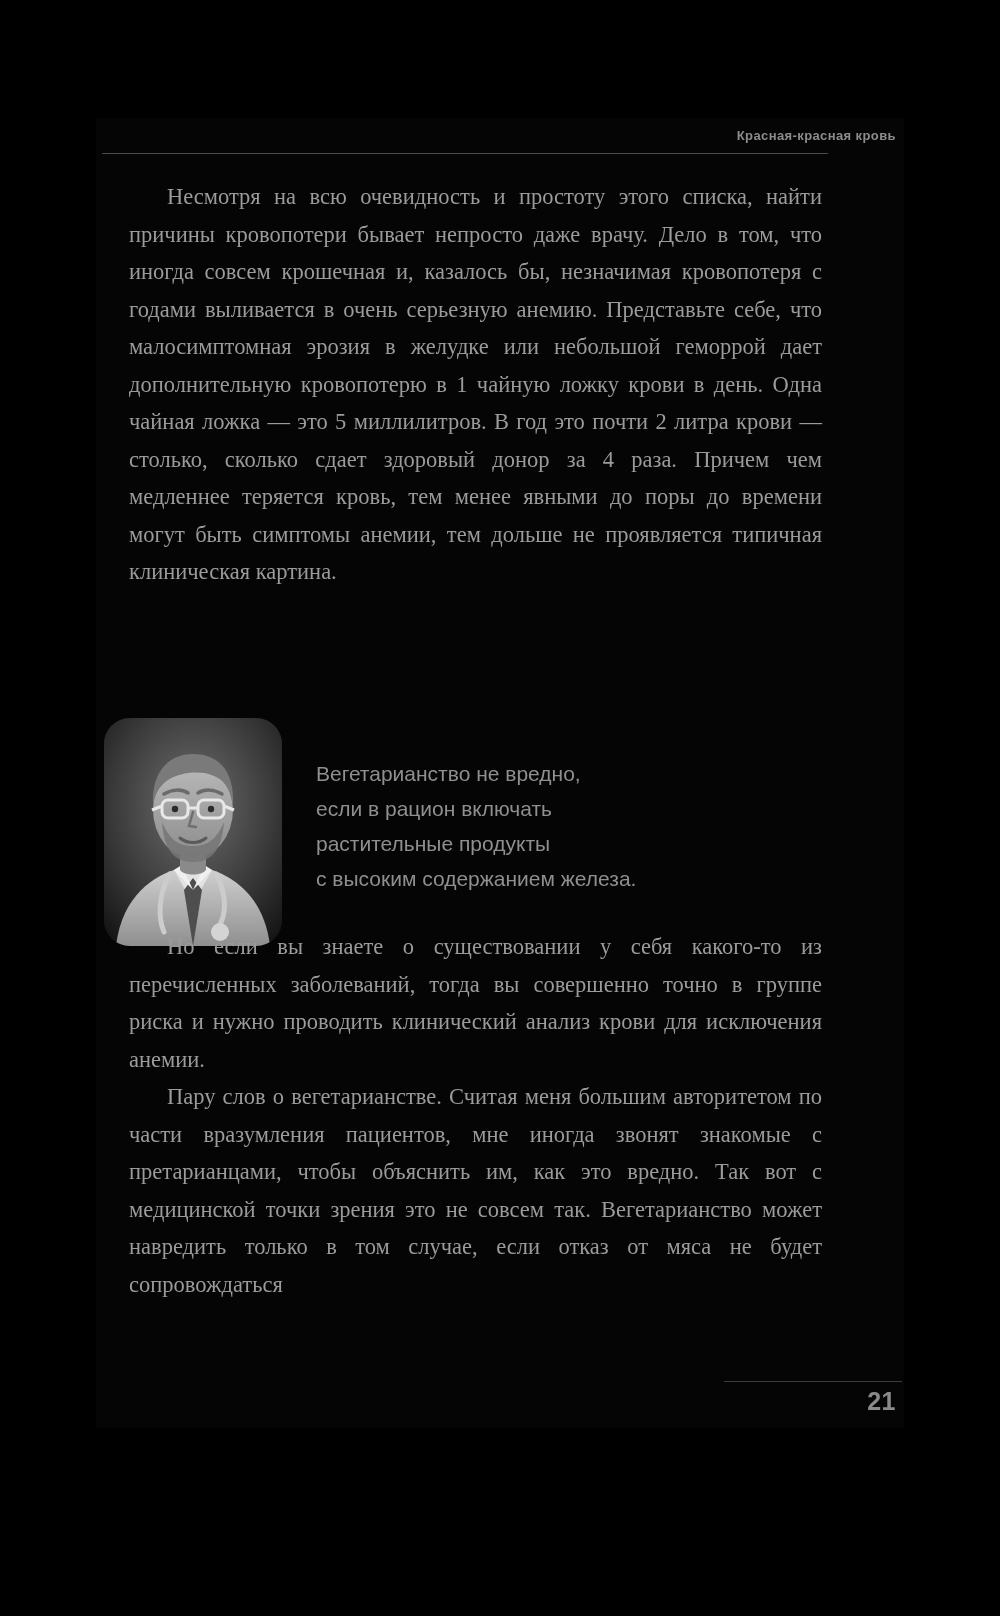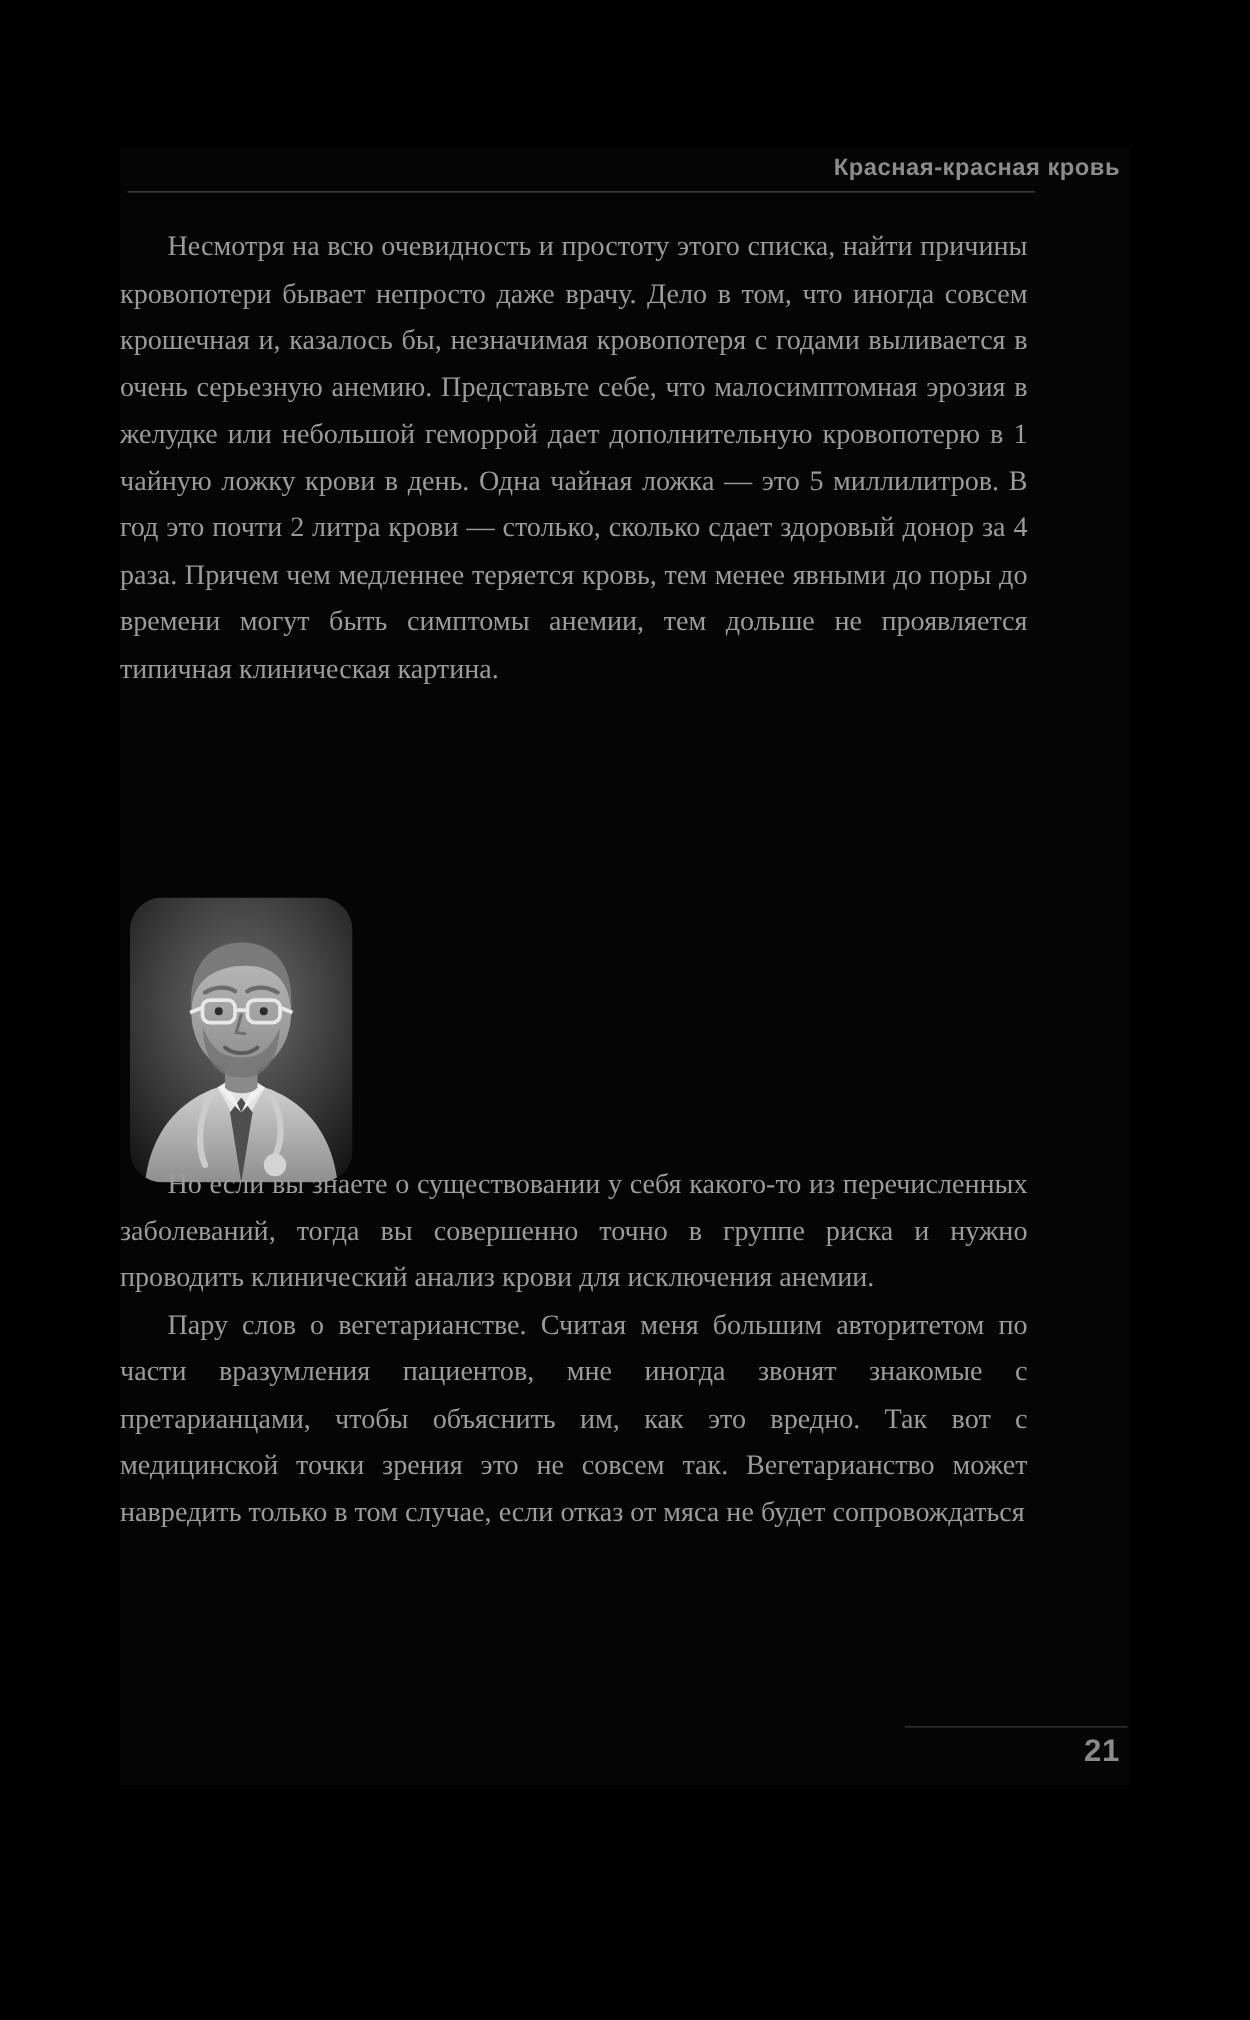--- a/index.html
+++ b/index.html
@@ -32,21 +32,21 @@
     width: 100%;
     height: 34px;
     box-sizing: border-box;
     padding-right: 8px;
     display: flex;
     align-items: center;
     justify-content: flex-end;
   }
   .running-head .rh-text {
     font-family: "Liberation Sans", sans-serif;
-    font-size: 19px;
+    font-size: 13px;
     letter-spacing: 0.4px;
     color: #8c8c8c;
     font-weight: 600;
   }
   .rule {
     position: absolute;
     left: 6px;
     top: 35px;
     width: 726px;
     height: 1px;
@@ -62,20 +62,21 @@
     font-size: 22.5px;
     line-height: 37.5px;
     text-align: justify;
     text-justify: inter-word;
   }
   .body-block p {
     margin: 0;
   }
   .body-block p.indent {
     text-indent: 38px;
+    margin-left: 33px;
   }
 
   #para-1 { top: 60px; }
   #para-2 { top: 810px; }
 
   
   .quote-block {
     position: absolute;
     left: 8px;
     top: 600px;
@@ -193,20 +194,26 @@
         <circle cx="71" cy="91" r="3.2" fill="#2b2b2b"></circle>
         <circle cx="107" cy="91" r="3.2" fill="#2b2b2b"></circle>
 
         <path d="M60 76 C68 71 78 71 84 75" stroke="#6b6b6b" stroke-width="3.5" fill="none" stroke-linecap="round"></path>
         <path d="M94 75 C100 71 110 71 118 76" stroke="#6b6b6b" stroke-width="3.5" fill="none" stroke-linecap="round"></path>
 
         <path d="M89 94 L85 108 L92 109" stroke="#6f6f6f" stroke-width="2.5" fill="none" stroke-linecap="round"></path>
         <path d="M76 120 C83 126 95 126 102 120" stroke="#5a5a5a" stroke-width="3" fill="none" stroke-linecap="round"></path>
       </svg>
     </div>
+    <div class="quote-text">
+      <div>Вегетарианство не вредно,</div>
+      <div>если в рацион включать</div>
+      <div>растительные продукты</div>
+      <div>с высоким содержанием железа.</div>
+    </div>
   </div>
 
   <div class="body-block" id="para-2">
     <p class="indent">Но если вы знаете о существовании у себя какого-то из перечисленных заболеваний, тогда вы совершенно точно в группе риска и нужно проводить клинический анализ крови для исключения анемии.</p>
     <p class="indent">Пару слов о вегетарианстве. Считая меня большим авторитетом по части вразумления пациентов, мне иногда звонят знакомые с претарианцами, чтобы объяснить им, как это вредно. Так вот с медицинской точки зрения это не совсем так. Вегетарианство может навредить только в том случае, если отказ от мяса не будет сопровождаться</p>
   </div>
 
   <div class="footer-rule"></div>
   <div class="folio">21</div>
 

